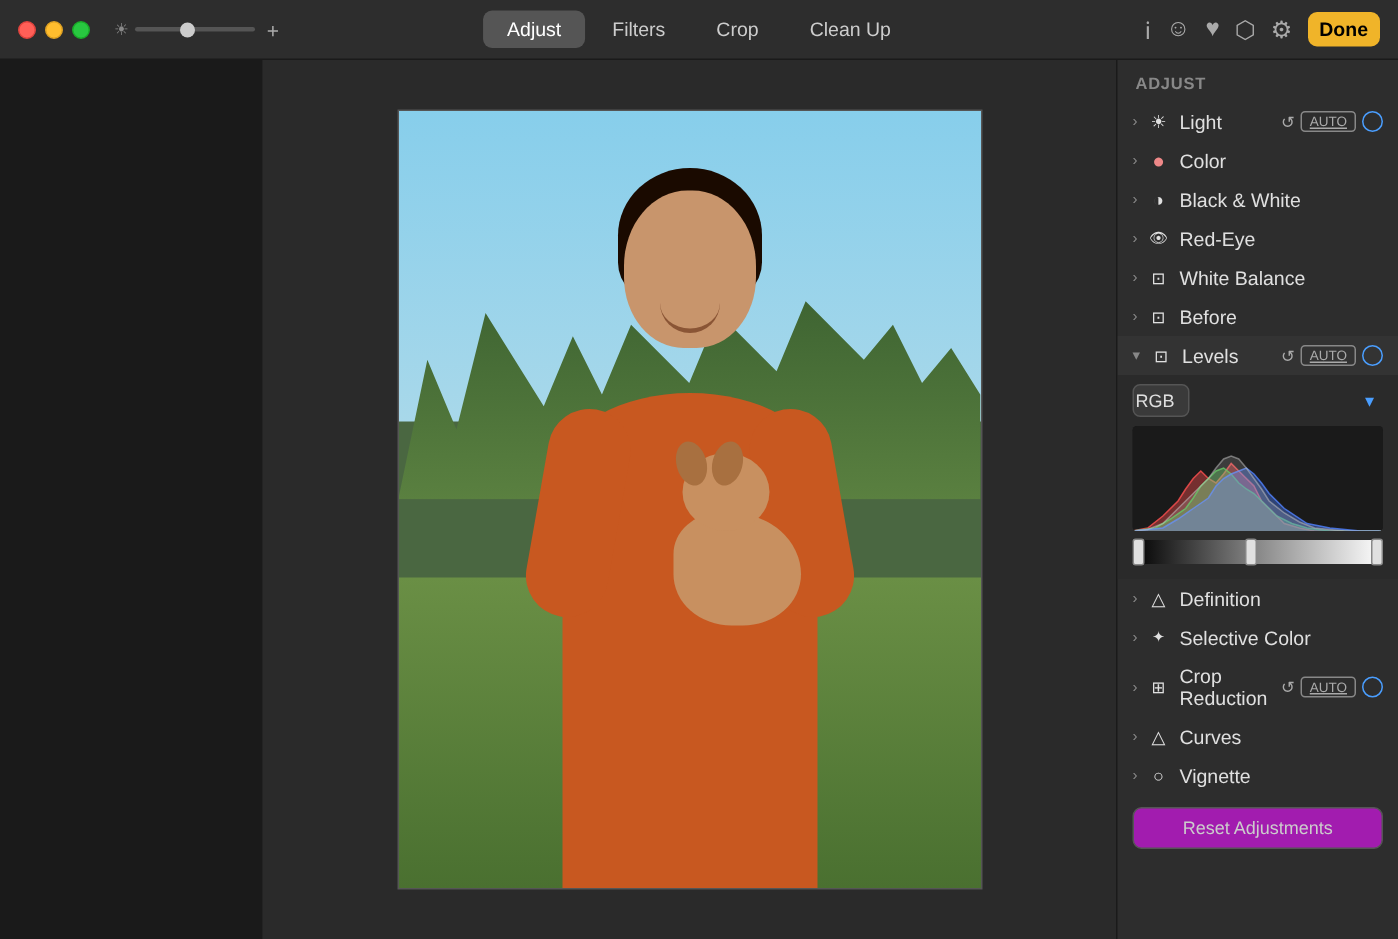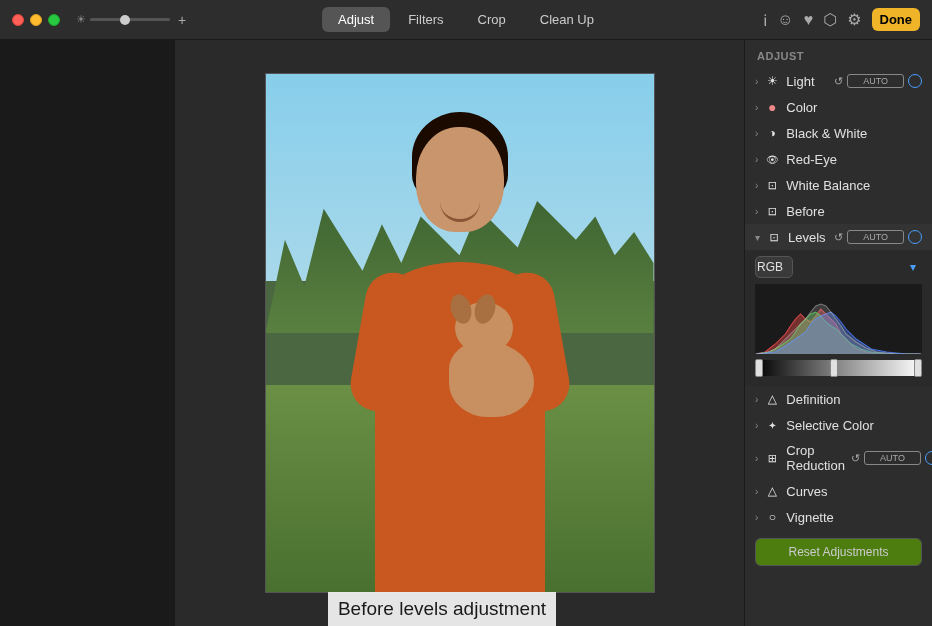--- a/index.html
+++ b/index.html
@@ -234,22 +234,23 @@
     .adjust-item-right {
       display: flex;
       align-items: center;
       gap: 4px;
     }
 
     .auto-badge {
       font-size: 9px;
       border: 1px solid #888;
       border-radius: 3px;
-      padding: 1px 15px;
+      padding: 1px 5px;
       color: #aaa;
+      text-decoration: underline;
     }
     .circle-btn {
       width: 14px;
       height: 14px;
       border-radius: 50%;
       border: 1.5px solid #666;
       background: transparent;
       cursor: pointer;
     }
     .circle-btn.active {
@@ -326,21 +327,21 @@
       border-radius: 2px;
       top: -1px;
       cursor: pointer;
       border: 1px solid #888;
     }
 
     .reset-btn {
       width: calc(100% - 20px);
       margin: 8px 10px 4px;
       padding: 6px;
-      background: #4d7c0f;
+      background: #a21caf;
       border: 1px solid #555;
       border-radius: 6px;
       color: #ccc;
       font-size: 12px;
       cursor: pointer;
       text-align: center;
     }
   </style>
 </head>
 <body>
@@ -401,23 +402,20 @@
           <div style="position:absolute;bottom:238px;left:48%;width:58px;height:52px;background:#c89060;border-radius:50%;"></div>
 
           <div style="position:absolute;bottom:268px;left:46%;width:20px;height:30px;background:#a87040;border-radius:50%;transform:rotate(-15deg);"></div>
           <div style="position:absolute;bottom:268px;left:57%;width:20px;height:30px;background:#a87040;border-radius:50%;transform:rotate(15deg);"></div>
 
           <div style="position:absolute;top:100px;left:50%;transform:translateX(-50%);width:40px;height:20px;border-bottom:3px solid #8a5535;border-radius:0 0 40px 40px;"></div>
         </div>
       </div>
     </div>
 
-    <div style="position:absolute;bottom:0;right:188px;background:rgba(245,245,245,0.92);padding:6px 10px;">
-      <span style="font-size:19px;color:#1a1a1a;">Before levels adjustment</span>
-    </div>
   </div>
 
   <div class="right-panel">
     <div class="adjust-header">ADJUST</div>
 
     
     <div class="adjust-item">
       <span class="chevron-icon">›</span>
       <span class="adjust-item-icon">☀</span>
       <span class="adjust-item-label">Light</span>

